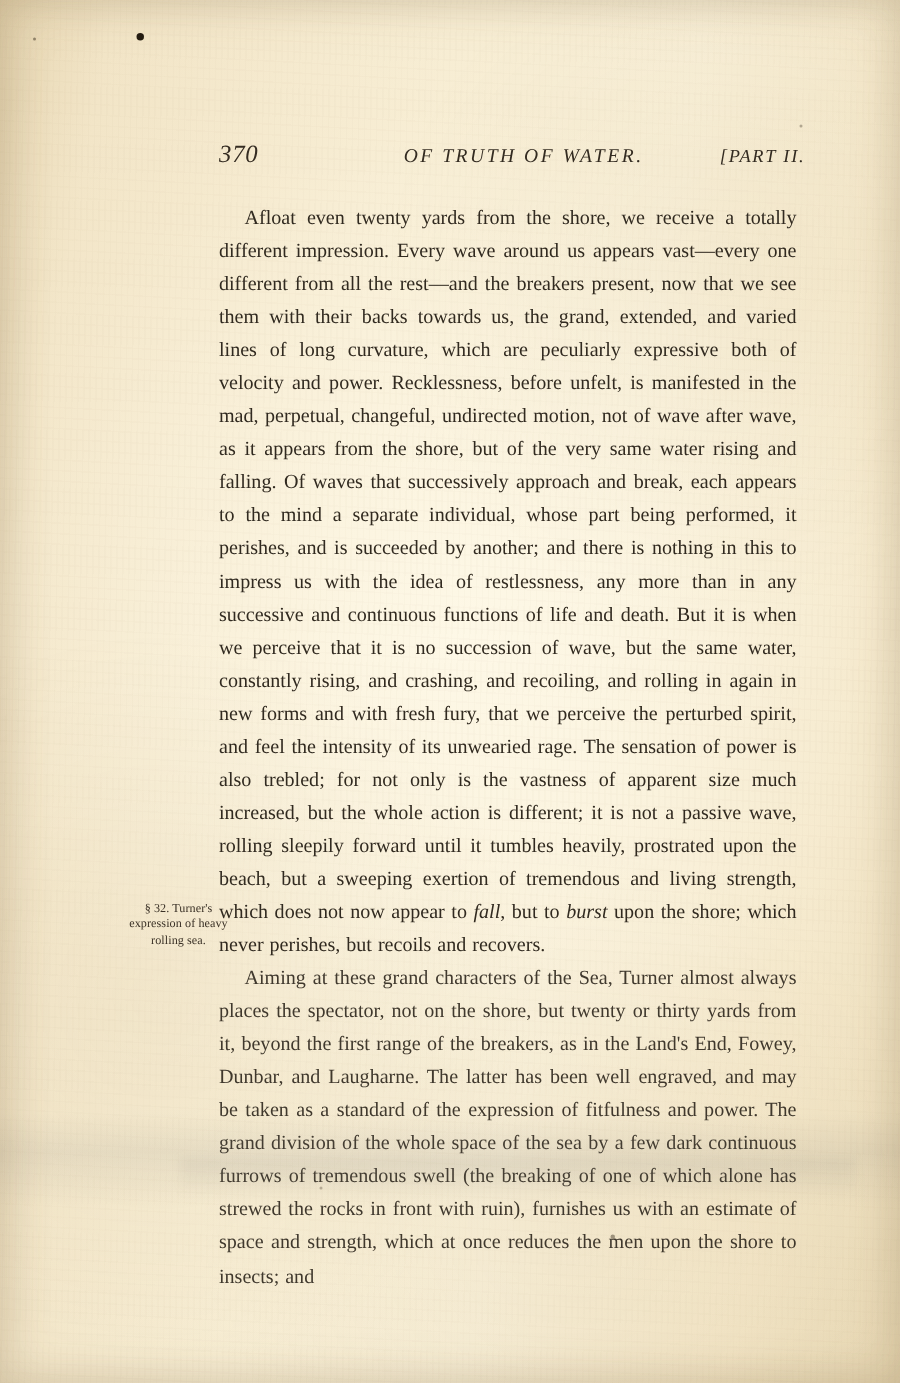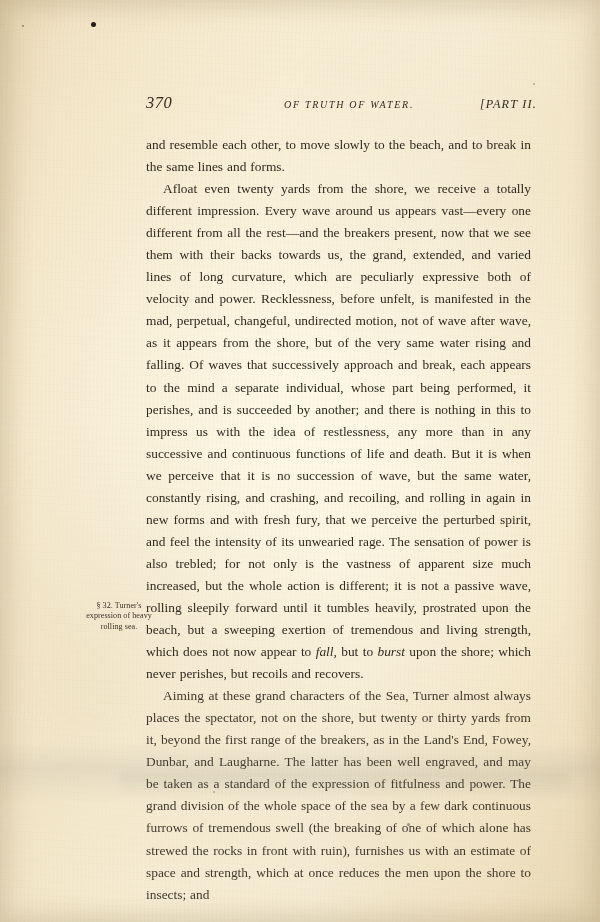--- a/index.html
+++ b/index.html
@@ -92,21 +92,21 @@
     align-items: baseline;
     justify-content: space-between;
     font-style: italic;
   }
   .folio {
     font-size: 16.5px;
     letter-spacing: .5px;
     color: #352c22;
   }
   .head-title {
-    font-size: 10px;
+    font-size: 13px;
     letter-spacing: 1.7px;
     text-transform: uppercase;
     color: #332b21;
     margin-left: 46px;
     text-align: center;
   }
   .part-mark {
     font-size: 12.2px;
     letter-spacing: 1.2px;
     text-transform: uppercase;
@@ -158,21 +158,20 @@
   <div class="running-head">
     <span class="folio">370</span>
     <span class="head-title">OF TRUTH OF WATER.</span>
     <span class="part-mark">[PART II.</span>
   </div>
 
   <div class="sidenote">§ 32. Turner's expression of heavy rolling sea.</div>
 
   <div class="textblock">
 
-    <p>and resemble each other, to move slowly to the beach, and to break in the same lines and forms.</p>
 
     <p class="indent"><span>Afloat even twenty yards from the shore, we receive a totally different impression. Every wave around us appears vast—every one different from all the rest—and the breakers present, now that we see them with their backs towards us, the grand, extended, and varied lines of long curvature, which are peculiarly expressive both of velocity and power. Recklessness, before unfelt, is manifested in the mad, perpetual, changeful, undirected motion, not of wave after wave, as it appears from the shore, but of the very same water rising and falling. Of waves that successively approach and break, each appears to the mind a separate individual, whose part being performed, it perishes, and is succeeded by another; and there is nothing in this to impress us with the idea of restlessness, any more than in any successive and continuous functions of life and death. But it is when we perceive that it is no succession of wave, but the same water, constantly rising, and crashing, and recoiling, and rolling in again in new forms and with fresh fury, that we perceive the perturbed spirit, and feel the intensity of its unwearied rage. The sensation of power is also trebled; for not only is the vastness of apparent size much increased, but the whole action is different; it is not a passive wave, rolling sleepily forward until it tumbles heavily, prostrated upon the beach, but a sweeping exertion of tremendous and living strength, which does not now appear to </span><em>fall</em><span>, but to </span><em>burst</em><span> upon the shore; which never perishes, but recoils and recovers.</span></p>
 
     <p class="indent fade-line">Aiming at these grand characters of the Sea, Turner almost always places the spectator, not on the shore, but twenty or thirty yards from it, beyond the first range of the breakers, as in the Land's End, Fowey, Dunbar, and Laugharne. The latter has been well engraved, and may be taken as a standard of the expression of fitfulness and power. The grand division of the whole space of the sea by a few dark continuous furrows of tremendous swell (the breaking of one of which alone has strewed the rocks in front with ruin), furnishes us with an estimate of space and strength, which at once reduces the men upon the shore to insects; and</p>
 
   </div>
 
   <div class="scan-shadow"></div>
   <div class="scan-shadow2"></div>
 

